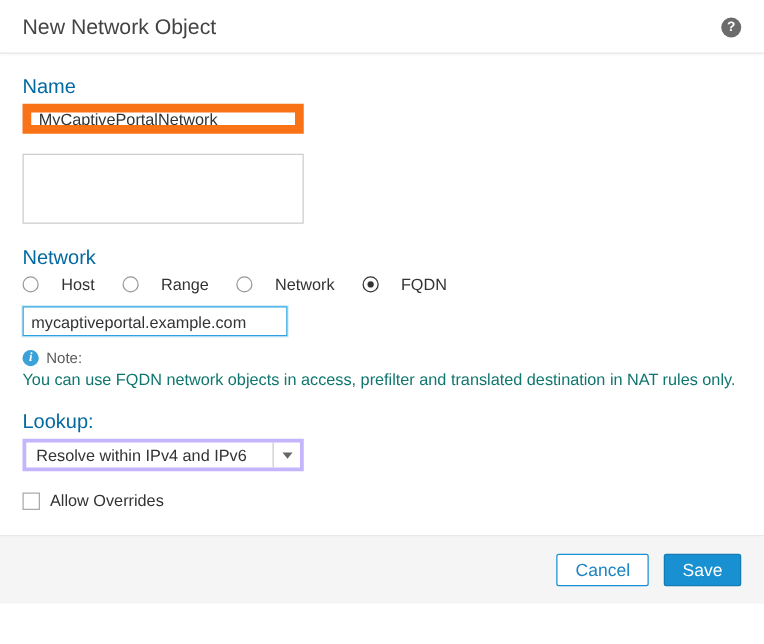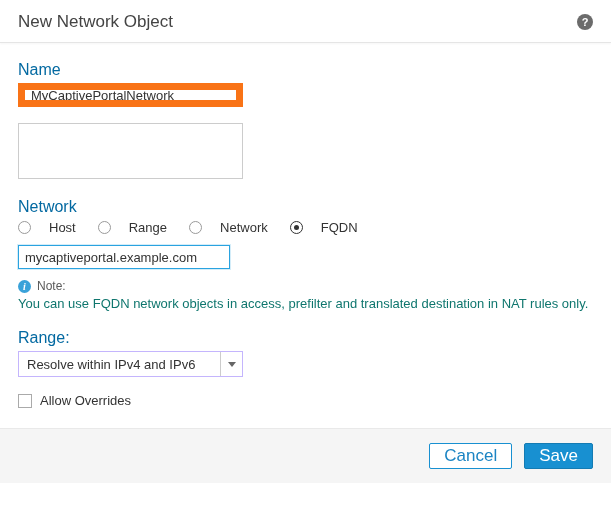--- a/index.html
+++ b/index.html
@@ -69,21 +69,21 @@
   }
   .note-block { margin-top:10px; }
   .note-head { display:flex; align-items:center; gap:6px; color:#5a5a5a; font-size:12px; }
   .info-icon {
     width:13px; height:13px; border-radius:50%; background:#3aa2d9;
     color:#fff; display:flex; align-items:center; justify-content:center;
     font-size:10px; font-weight:700; font-style:italic; font-family:Georgia, serif;
   }
   .note-text { font-size:13px; color:#0f766e; margin-top:3px; }
   .select-wrap {
-    position:relative; width:225px; height:26px; border:1px solid #c4b5fd;
+    position:relative; width:225px; height:26px; border:3px solid #c4b5fd;
     display:flex; align-items:center; padding:0 8px; background:#fff;
     cursor:pointer;
   }
   .select-caret {
     position:absolute; right:0; top:0; bottom:0; width:22px;
     border-left:1px solid #ccc; display:flex; align-items:center; justify-content:center;
   }
   .caret-down {
     width:0;height:0;border-left:4px solid transparent;border-right:4px solid transparent;
     border-top:5px solid #666;
@@ -91,21 +91,21 @@
   .checkbox-row { display:flex; align-items:center; gap:8px; margin-top:16px; cursor:pointer; }
   .checkbox-box {
     width:14px; height:14px; border:1px solid #aaa; background:#fff;
   }
   .footer {
     background:#f5f5f5; padding:14px 18px;
     display:flex; justify-content:flex-end; gap:12px;
     border-top:1px solid #e9e9e9;
   }
   .btn {
-    height:26px; padding:0 14px; font-size:17px; border-radius:2px; cursor:pointer;
+    height:26px; padding:0 14px; font-size:14px; border-radius:2px; cursor:pointer;
     display:flex; align-items:center; justify-content:center;
   }
   .btn-cancel {
     background:#fff; border:1px solid #1890d1; color:#1b84c3;
   }
   .btn-save {
     background:#1890d1; border:1px solid #147bb3; color:#fff;
   }
 </style>
 </head>
@@ -161,21 +161,21 @@
 
     <div class="note-block">
       <div class="note-head">
         <span class="info-icon">i</span>
         <span>Note:</span>
       </div>
       <div class="note-text">You can use FQDN network objects in access, prefilter and translated destination in NAT rules only.</div>
     </div>
 
     <div class="section" style="margin-top:18px;">
-      <div class="field-label">Range:</div>
+      <div class="field-label">Lookup:</div>
       <div class="select-wrap">
         <span>Resolve within IPv4 and IPv6</span>
         <span class="select-caret">
             <span class="caret-down"></span>
           </span>
       </div>
     </div>
 
     <div class="checkbox-row">
       <span class="checkbox-box"></span>

